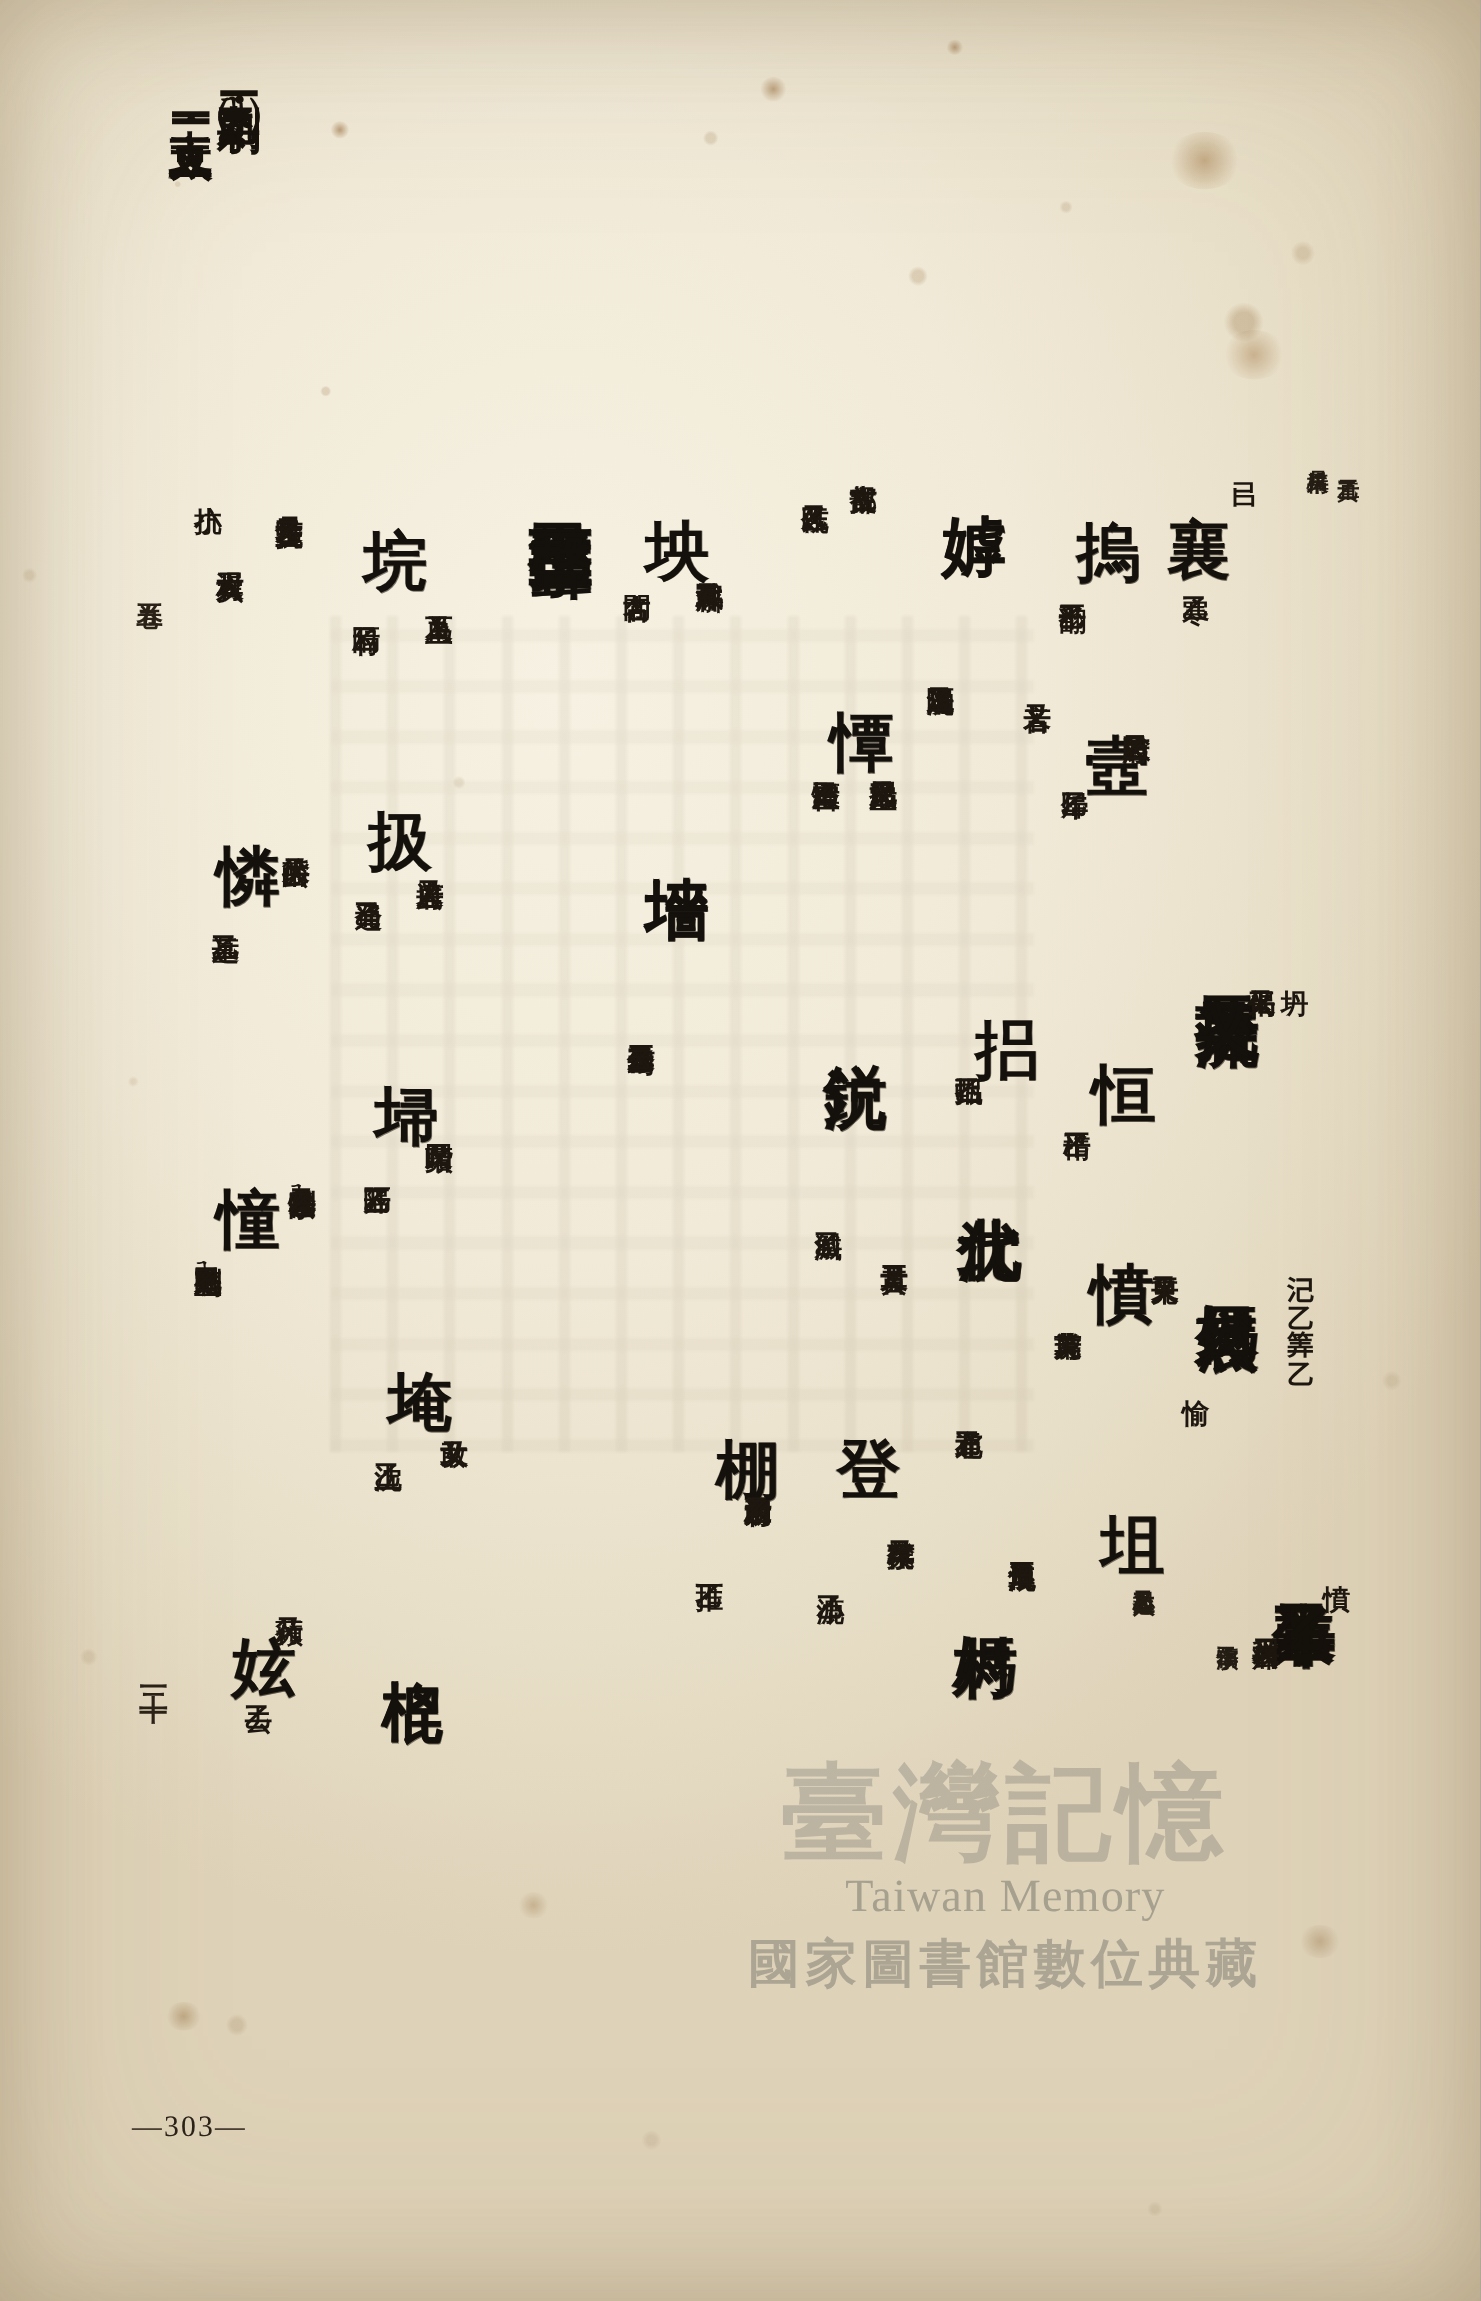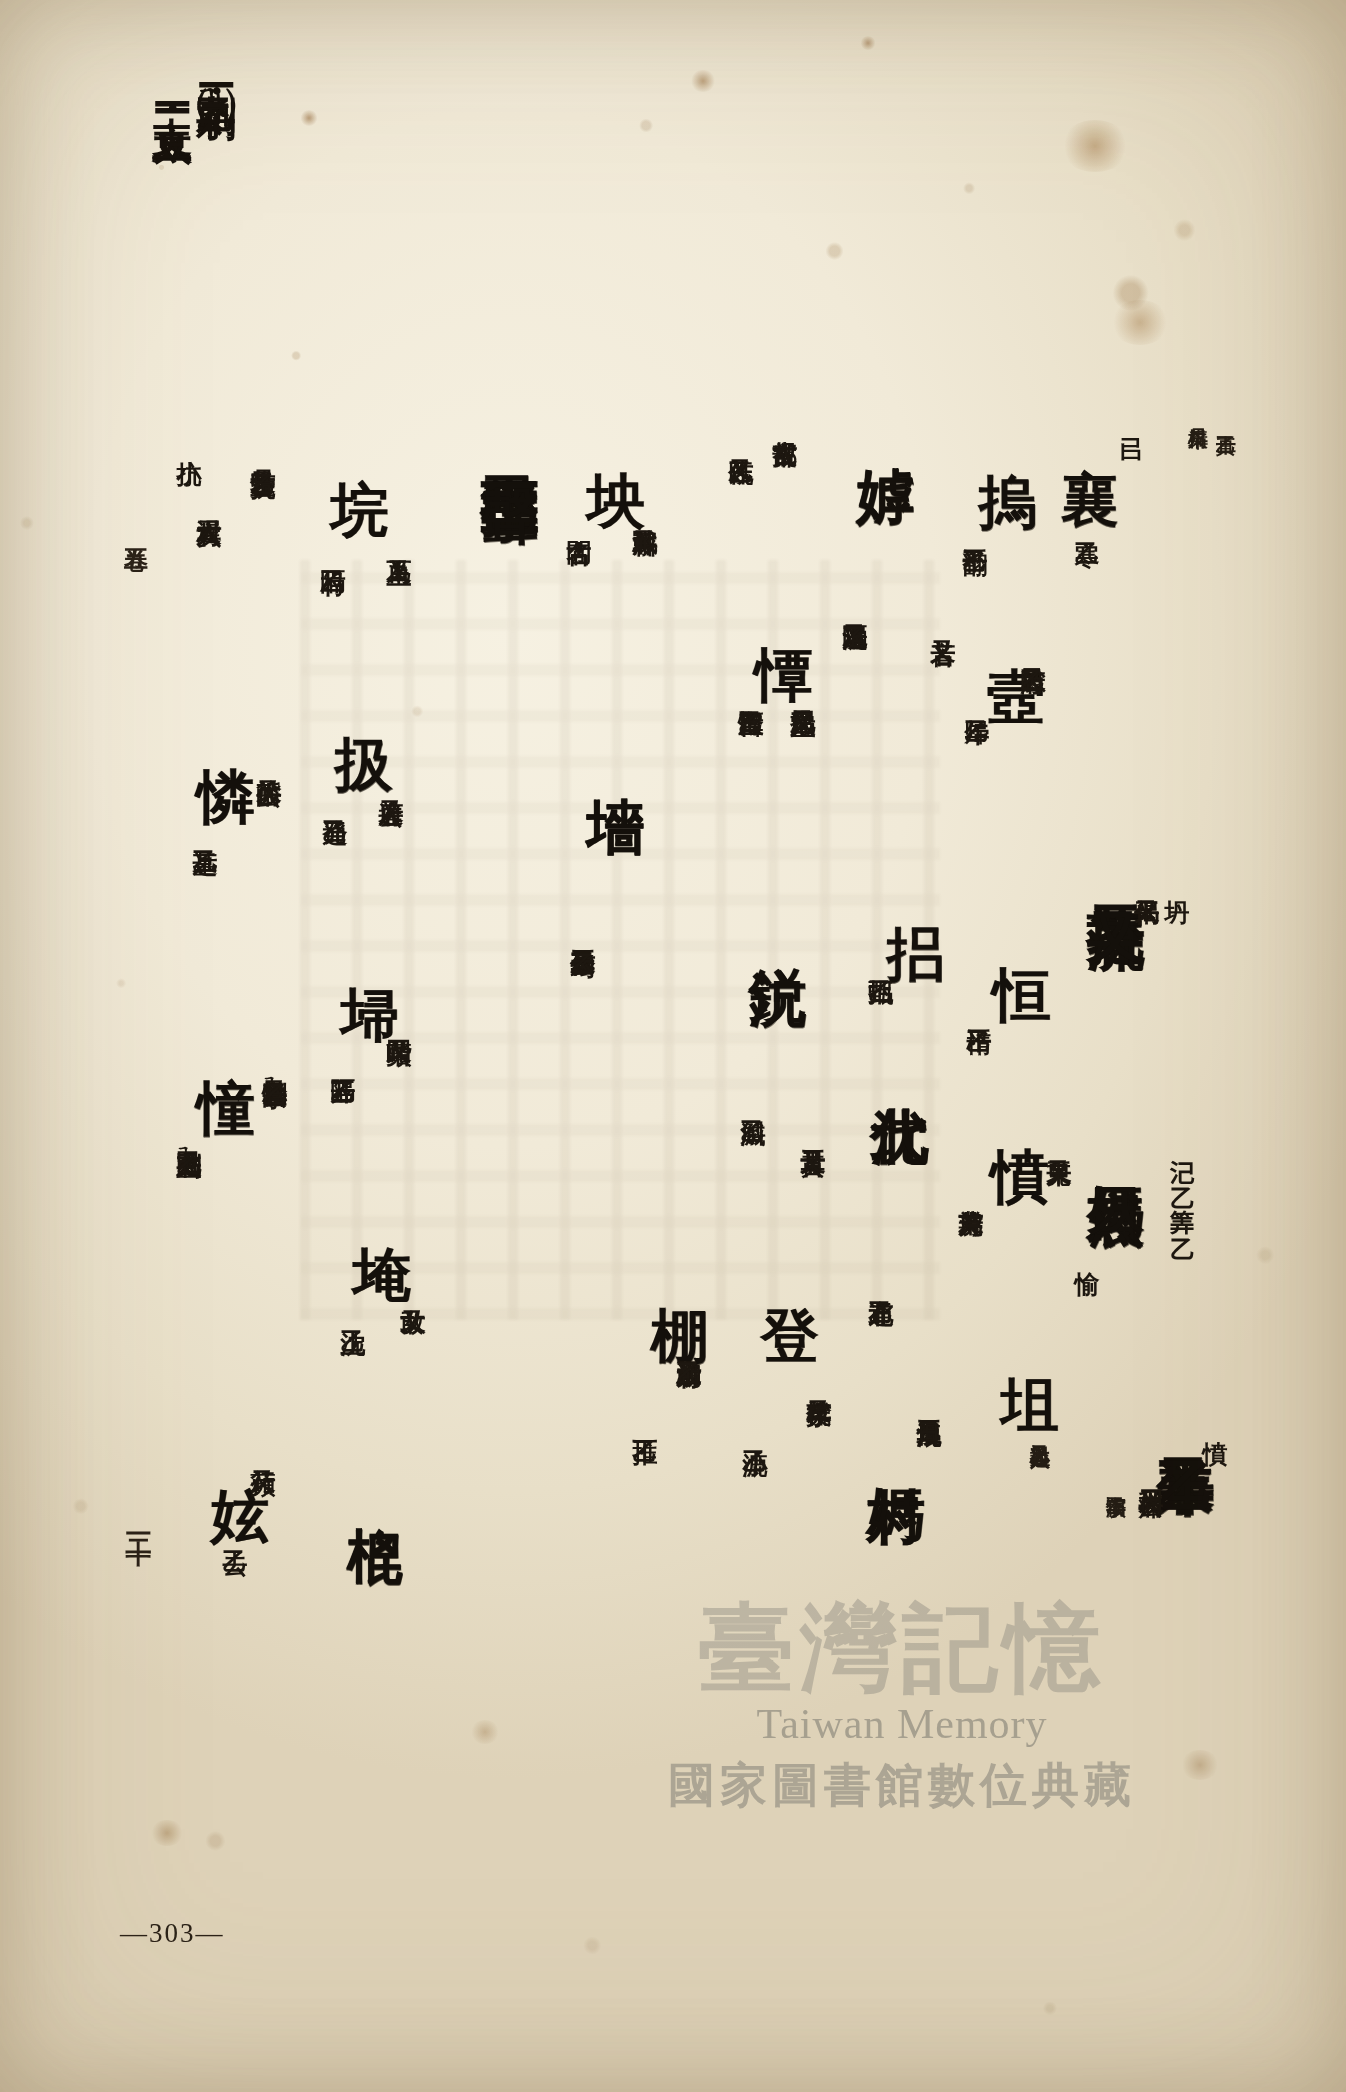--- a/index.html
+++ b/index.html
@@ -129,21 +129,21 @@
     writing-mode: vertical-rl;
     text-orientation: upright;
     font-size: 26px;
     font-weight: 600;
     color: #2a2117;
   }
 
   
   .watermark {
     position: absolute;
-    left: 552px;
+    left: 564px;
     top: 1600px;
     width: 700px;
     pointer-events: none;
     text-align: center;
   }
   .wm-cn {
     font-family: "DejaVu Sans", sans-serif;
     font-size: 96px;
     font-weight: 700;
     color: rgba(128,126,118,0.38);

